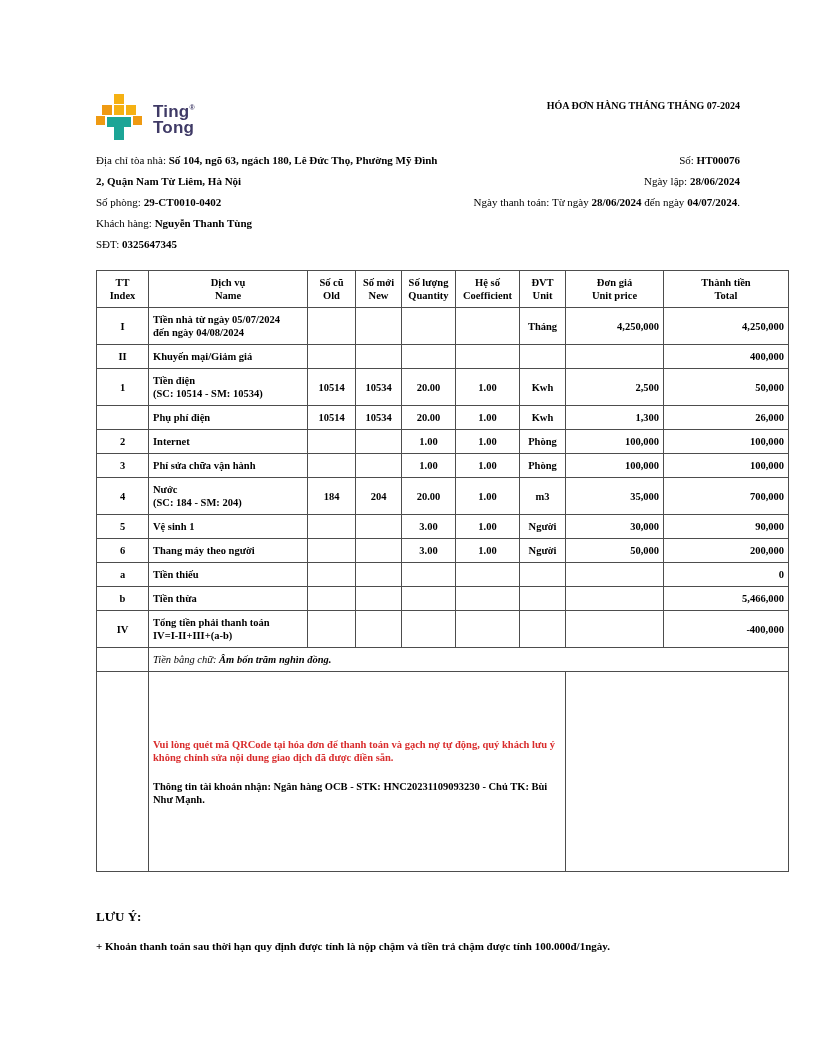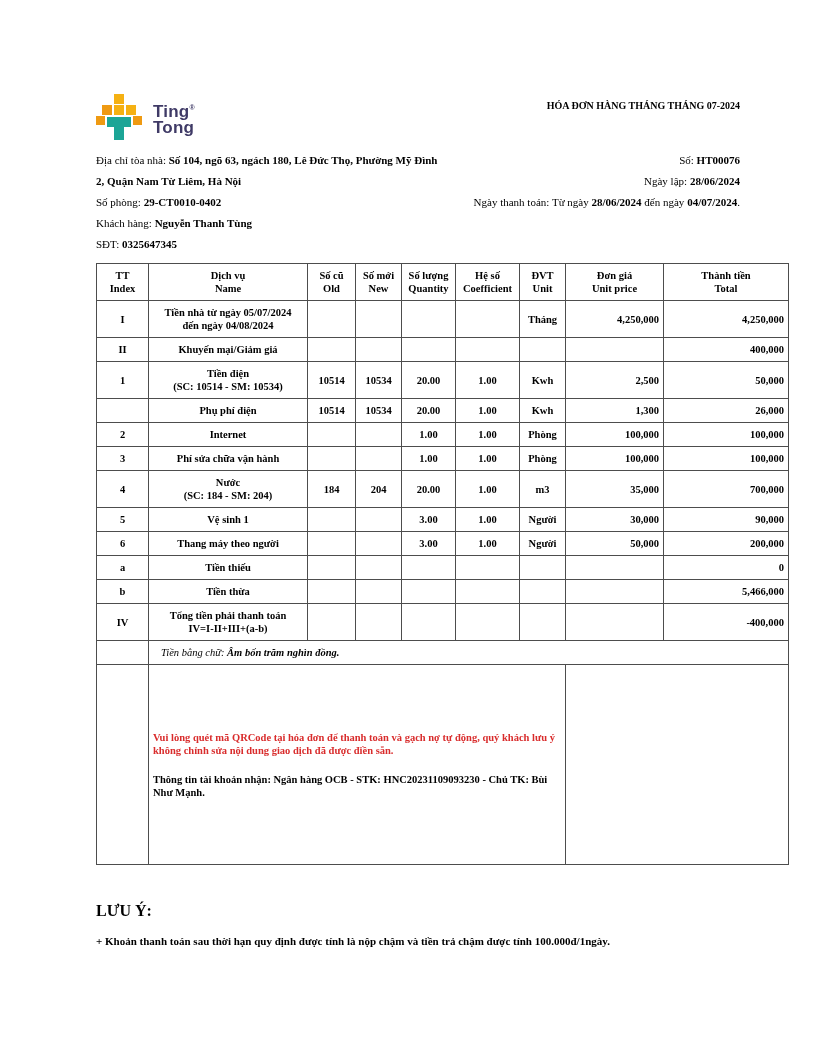--- a/index.html
+++ b/index.html
@@ -26,42 +26,42 @@
   .logo-text .reg { font-size:7px; vertical-align:super; }
   .doc-title { width:272px; text-align:right; font-weight:bold; font-size:10px; line-height:19px; padding-top:2px; }
 
   
   .info-section { display:flex; width:644px; margin-top:10px; }
   .info-left  { width:345px; font-size:11px; line-height:21px; }
   .info-right { flex:1; text-align:right; font-size:11px; line-height:21px; }
   .info-section b { font-weight:bold; }
 
   
-  table.invoice { width:692px; border-collapse:collapse; table-layout:fixed; margin-top:8px; }
+  table.invoice { width:692px; border-collapse:collapse; table-layout:fixed; margin-top:15px; }
   table.invoice th, table.invoice td {
     border:1px solid var(--border,#4d4d4d);
     font-size:10.5px; line-height:13px; padding:5px 4px; vertical-align:middle;
     overflow:hidden;
   }
   table.invoice th { text-align:center; font-weight:bold; }
   table.invoice td { font-weight:bold; }
   td.c { text-align:center; }
   td.r { text-align:right; padding-right:6px; }
-  td.name { text-align:center; padding-left:8px; }
+  td.name { text-align:left; padding-left:8px; }
   .nl { display:block; }
-  tr.words-row td { font-weight:normal; padding-left:12px; }
+  tr.words-row td { font-weight:normal; padding-left:4px; }
   .words-label { font-style:italic; }
   .words-value { font-style:italic; font-weight:bold; }
   td.qr-note-cell { height:200px; font-weight:normal; font-size:11px; line-height:16px; padding:0 14px; text-align:left; vertical-align:middle; }
   td.qr-note-cell .red-note { color:var(--red,#d92c2c); margin-bottom:16px; }
   td.qr-box { font-weight:normal; }
 
   
   .footer-notes { margin-top:32px; width:692px; }
-  .footer-heading { font-size:16px; font-weight:bold;margin-top:37px; }
+  .footer-heading { font-size:13px; font-weight:bold;margin-top:37px; }
   .footer-line { font-size:11px; font-weight:bold; margin-top:15px; }
 </style>
 </head>
 <body>
 
 <div class="page">
 
   <div class="header-row">
     <div class="logo">
       <svg class="logo-icon" viewBox="0 0 46 46" aria-hidden="true">

